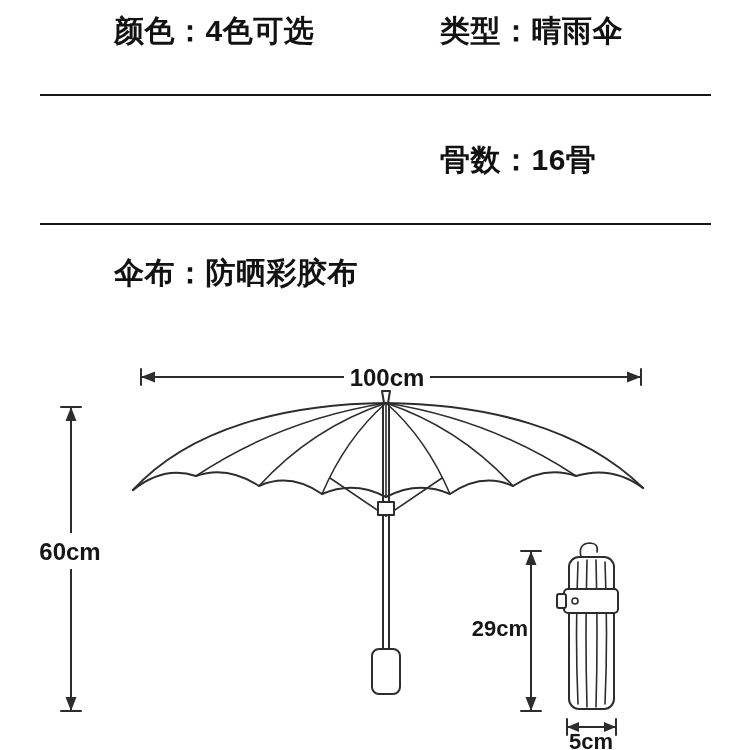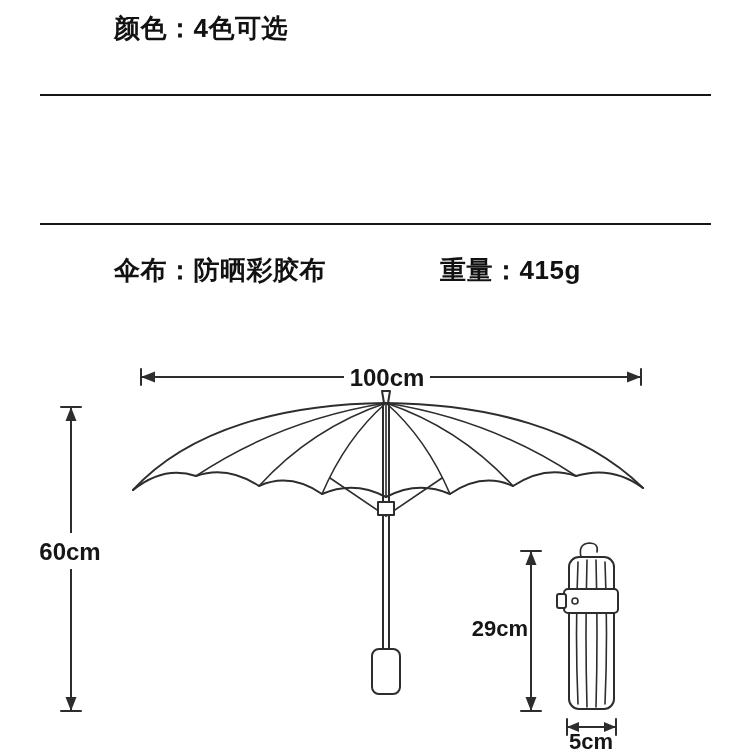--- a/index.html
+++ b/index.html
@@ -5,21 +5,21 @@
   html,body { margin:0; padding:0; }
   body {
     width:750px; height:750px; background:#ffffff;
     font-family:"Liberation Sans","DejaVu Sans",sans-serif;
     -webkit-font-smoothing:antialiased;
   }
   .page { position:relative; width:750px; height:750px; background:#ffffff; overflow:hidden; }
 
   .spec-cell {
     position:absolute;
-    font-size:26px; font-weight:600; color:#121212;
+    font-size:30px; font-weight:600; color:#121212;
     letter-spacing:0.5px; white-space:nowrap; line-height:1.1;
   }
   .col-left  { left:114px; }
   .col-right { left:440px; }
   .row-1 { top:14px; }
   .row-2 { top:143px; }
   .row-3 { top:256px; }
 
   .divider {
     position:absolute; left:40px; width:671px; height:2px;
@@ -38,28 +38,29 @@
   .dim-22 { font-size:22px; }
   .mask { fill:#ffffff; stroke:none; }
   .whitefill { fill:#ffffff; }
 </style>
 </head>
 <body>
 
 <div class="page">
 
   <div class="spec-cell col-left row-1">颜色：4色可选</div>
+  <div class="spec-cell col-right row-1">类型：晴雨伞</div>
 
   <hr class="divider divider-1">
 
+  <div class="spec-cell col-right row-2">骨数：16骨</div>
 
   <hr class="divider divider-2">
 
   <div class="spec-cell col-left row-3">伞布：防晒彩胶布</div>
-  <div class="spec-cell col-right row-3">重量：415g</div>
 
   <svg class="diagram-svg" viewBox="0 350 750 400">
 
     <g>
       <line class="stroke" x1="141" y1="377" x2="641" y2="377"></line>
       <line class="stroke" x1="141" y1="369" x2="141" y2="385"></line>
       <line class="stroke" x1="641" y1="369" x2="641" y2="385"></line>
       <polygon class="arrowhead" points="141,377 155,371.5 155,382.5"></polygon>
       <polygon class="arrowhead" points="641,377 627,371.5 627,382.5"></polygon>
       <rect class="mask" x="344" y="359" width="86" height="36"></rect>

